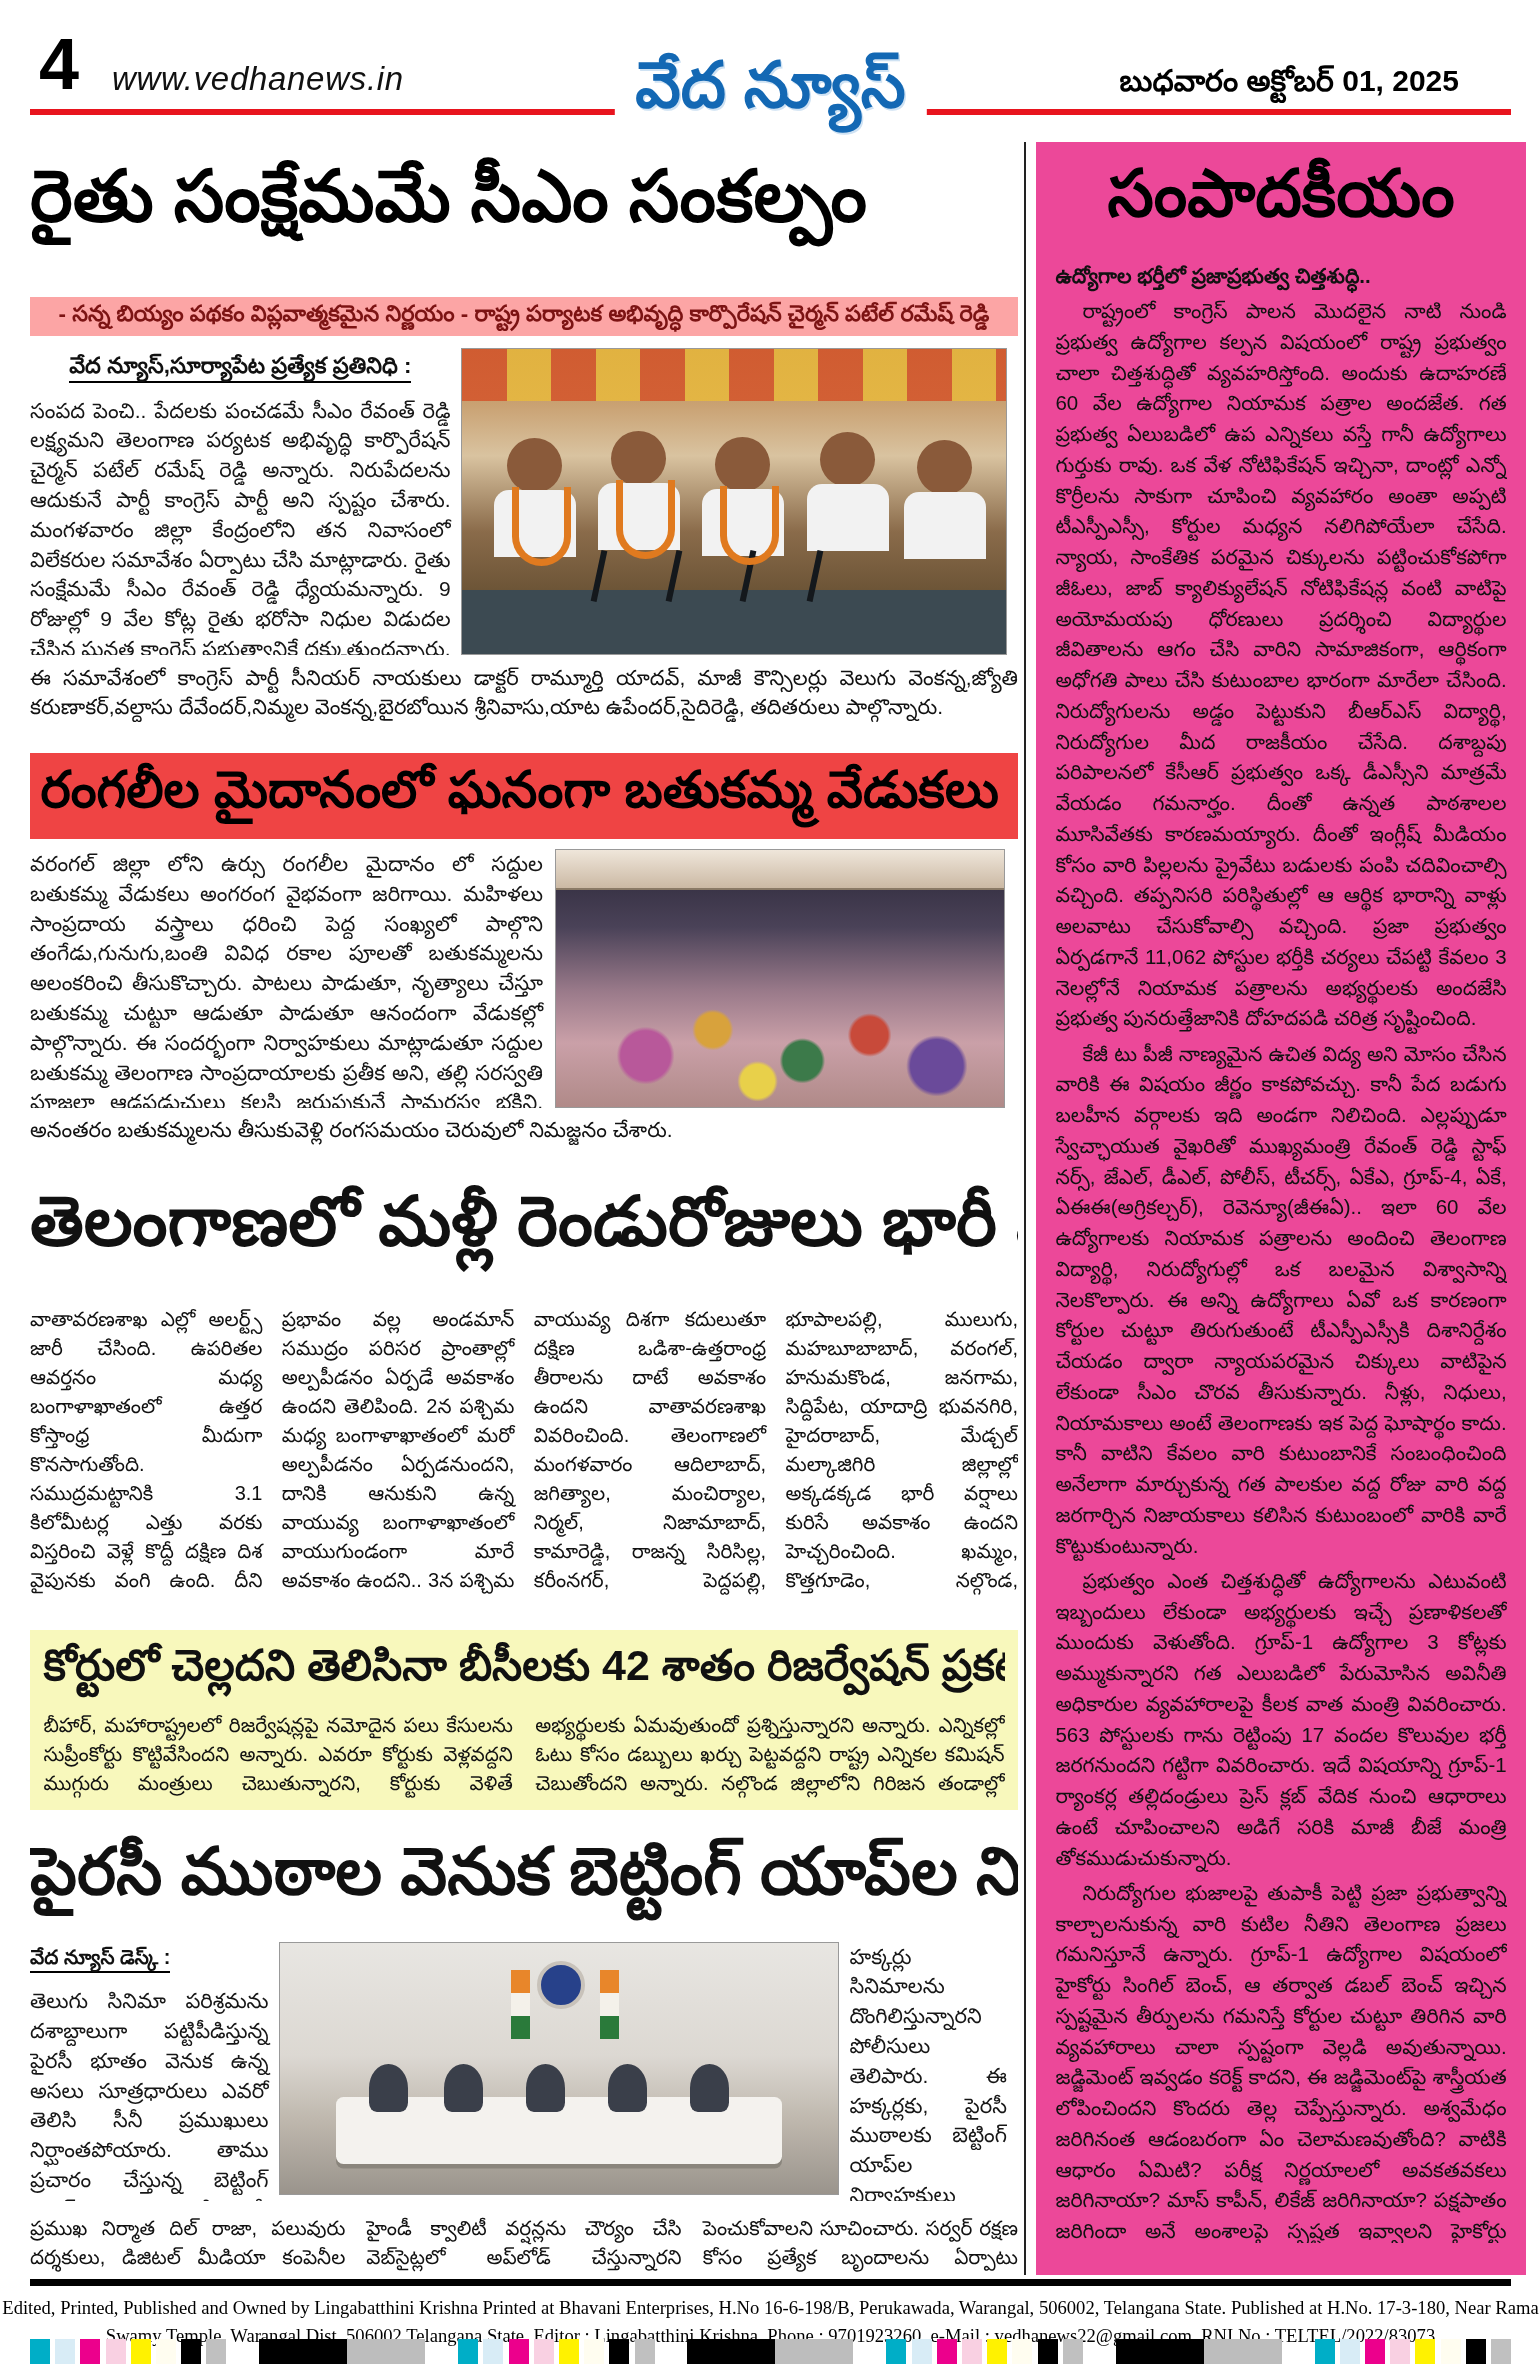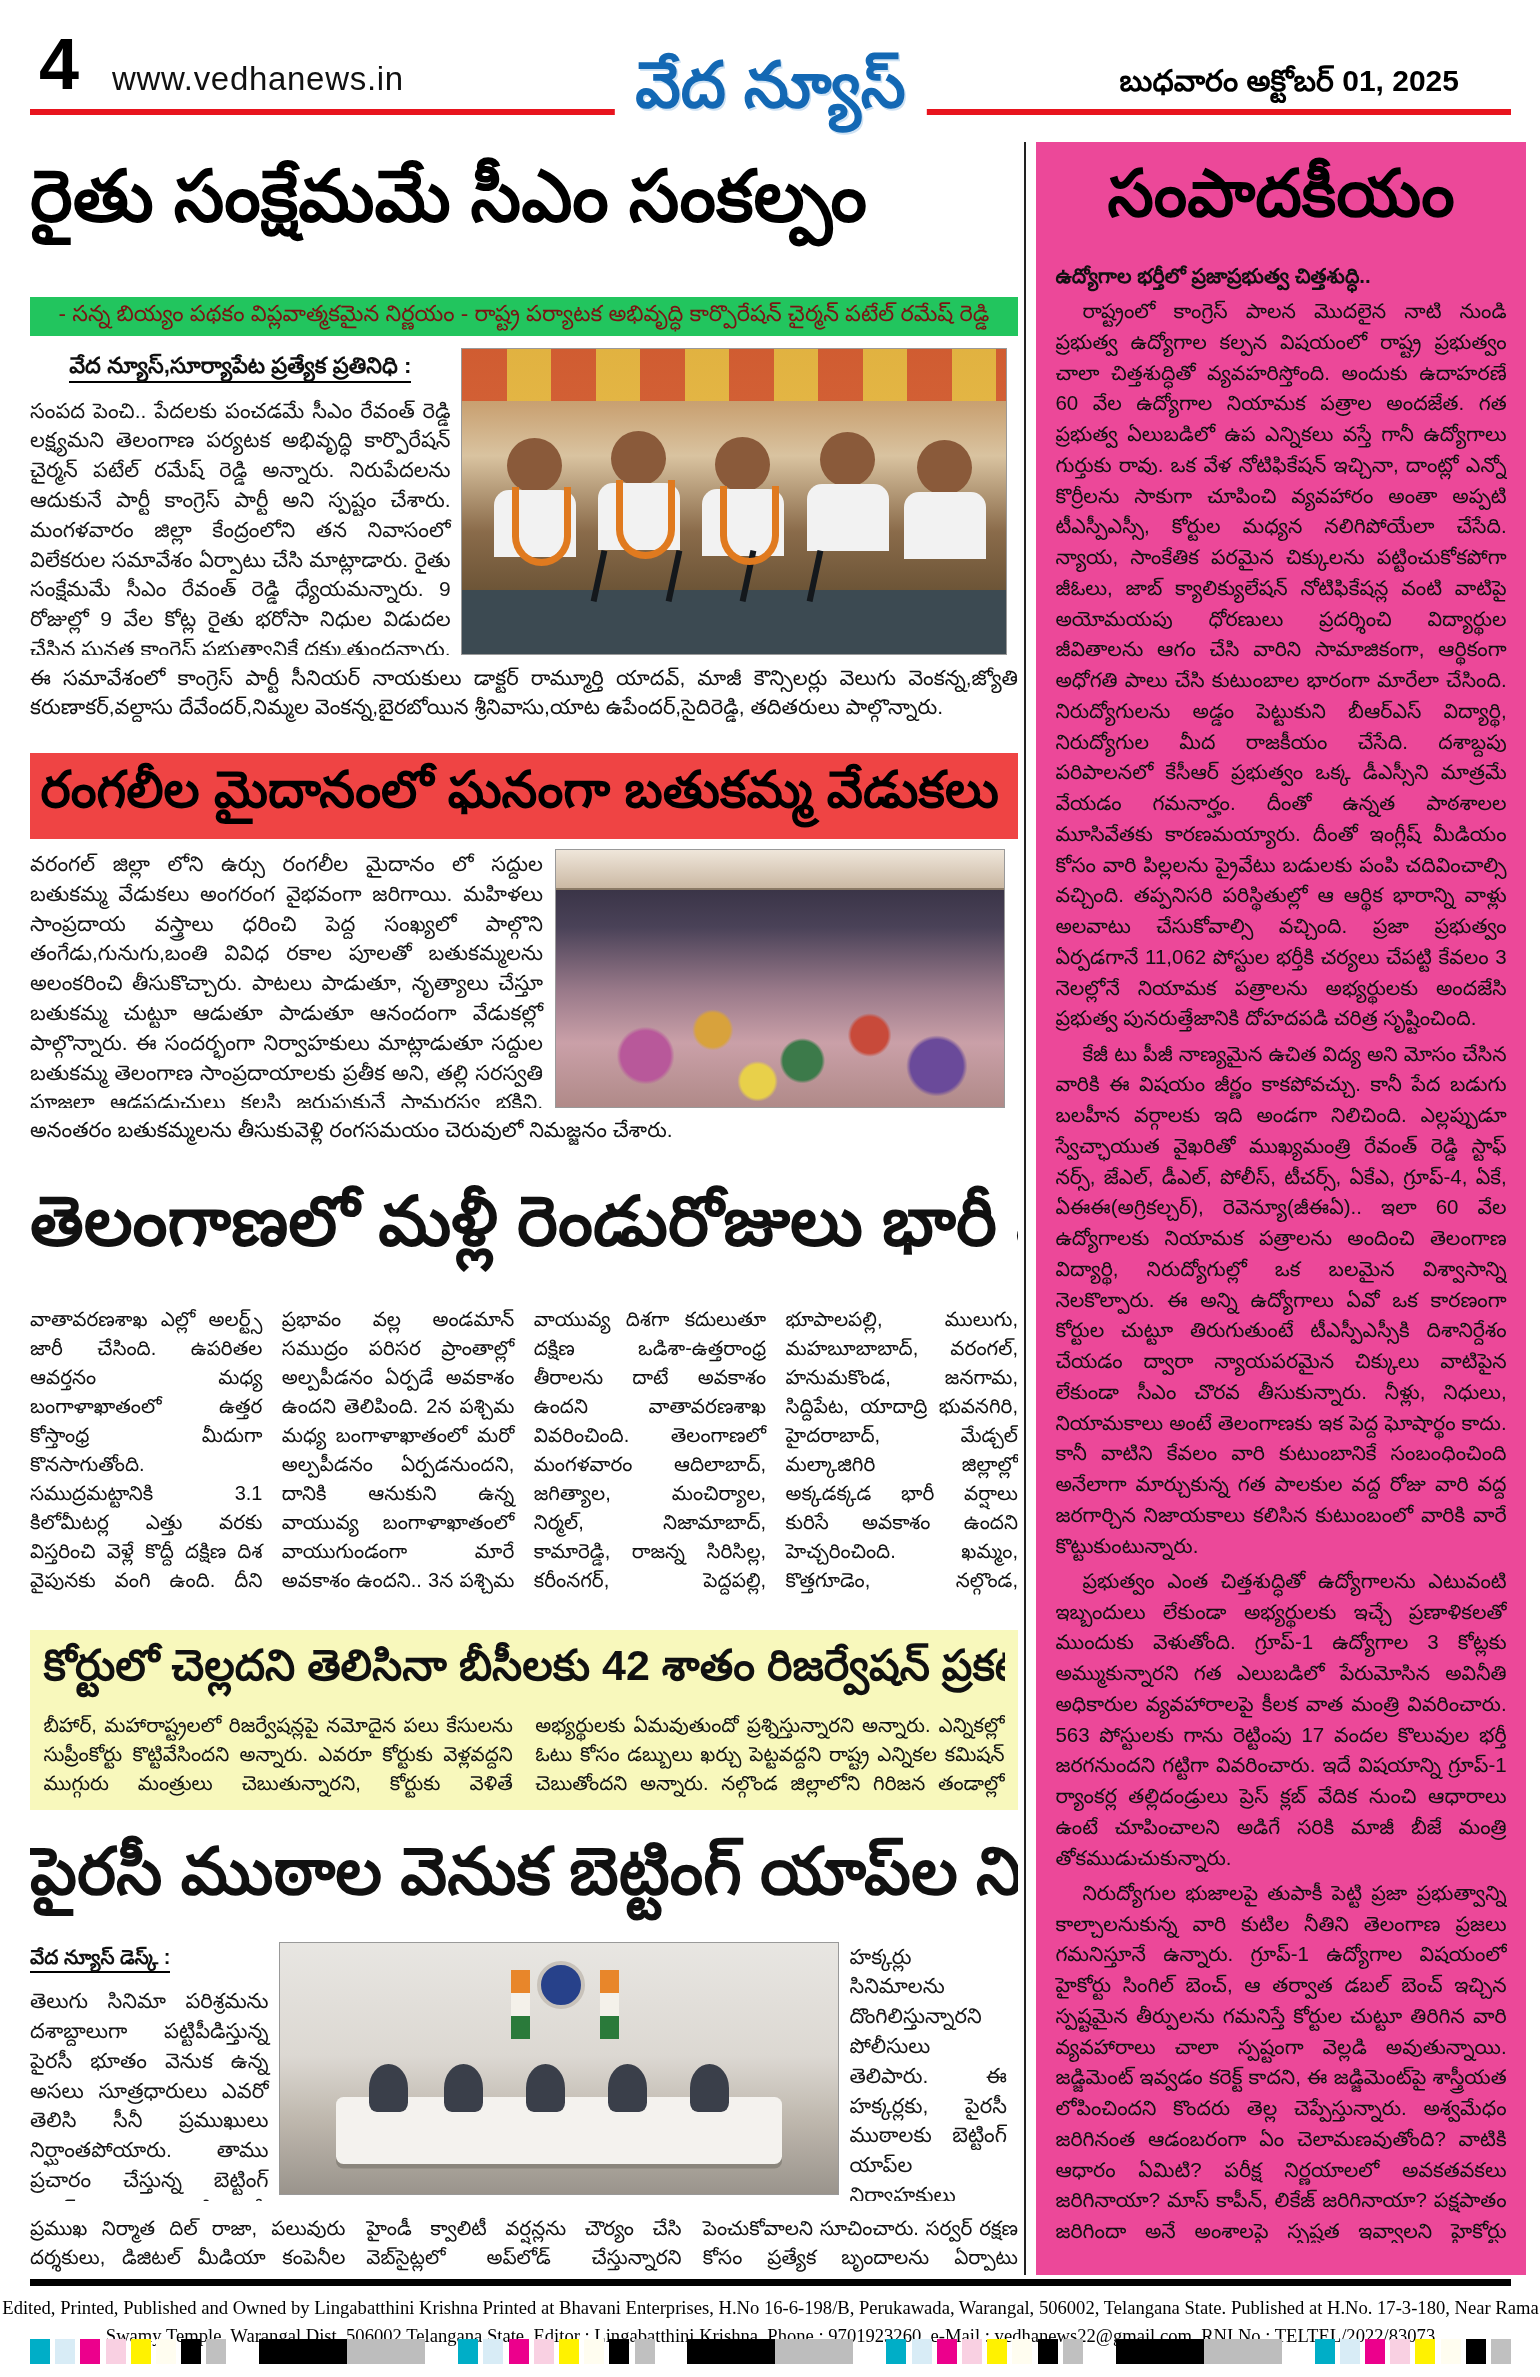--- a/index.html
+++ b/index.html
@@ -2,36 +2,36 @@
 <html style="font-size:12px"><head>
 <meta charset="utf-8">
 <style>
   * { margin:0; padding:0; box-sizing:border-box; }
   html,body { background:#ffffff; }
   body { font-family:"Liberation Sans", sans-serif; color:#111; }
   .page { position:relative; width:1541px; height:2377px; background:#ffffff; overflow:hidden; }
 
   
   .page-num { position:absolute; left:39px; top:28px; font-size:72px; font-weight:bold; color:#000; line-height:1; }
-  .website  { position:absolute; left:112px; top:60px; font-size:33px; color:#111; letter-spacing:0.7px; }
+  .website  { position:absolute; left:112px; top:60px; font-size:33px; color:#111; letter-spacing:0.7px;font-style:italic; }
   .red-rule { position:absolute; left:30px; top:109px; width:1481px; height:6px; background:#e8141e; }
   .masthead { position:absolute; left:50%; transform:translateX(-50%); top:49px; z-index:2;
               font-size:64px; font-weight:bold; color:#1368b4; background:#ffffff; padding:0 21px;
               line-height:1.15; text-shadow:1.5px 1.5px 0 #cfe2f3; }
   .pub-date { position:absolute; right:82px; top:64px; font-size:30px; font-weight:bold; color:#000; }
 
   
   .main-left { position:absolute; left:30px; top:142px; width:988px; height:2132px; overflow:hidden; }
   .v-divider { position:absolute; left:1024px; top:142px; width:2.2px; height:2133px; background:#222; }
   .editorial { position:absolute; left:1036px; top:142px; width:490px; height:2133px; overflow:hidden;
                background:#ec4899; padding:13.4px 19.4px; }
 
   .headline-xl { font-size:72px; font-weight:bold; color:#000; line-height:1.5; height:116px; overflow:hidden;
                  white-space:nowrap; letter-spacing:0px; }
-  .subhead-strip { margin-top:39px; height:39px; background:#22c55e; color:#7c1313; font-weight:normal;
+  .subhead-strip { margin-top:39px; height:39px; background:#fca5a5; color:#7c1313; font-weight:bold;
                    font-size:22.4px; display:flex; align-items:center; justify-content:center; overflow:hidden; }
   .art1-row { display:flex; margin-top:12px; height:307px; overflow:hidden; }
   .art1-textcol { width:431px; padding-right:10.4px; overflow:hidden; }
   .dateline { text-align:center; font-weight:bold; font-size:22.4px; margin:4.5px 0 12px 0; }
   .dateline span { border-bottom:2.2px solid #000; padding-bottom:3px; }
   .bodytext { font-size:21px; line-height:1.42; text-align:justify; color:#161616; }
   .tailtext { margin-top:7.5px; height:63px; overflow:hidden; font-size:21px; line-height:1.42; text-align:justify; }
 
   .photo { border:0.7px solid #999; overflow:hidden; position:relative; }
   .photo1 { width:546px; height:307px; background:

